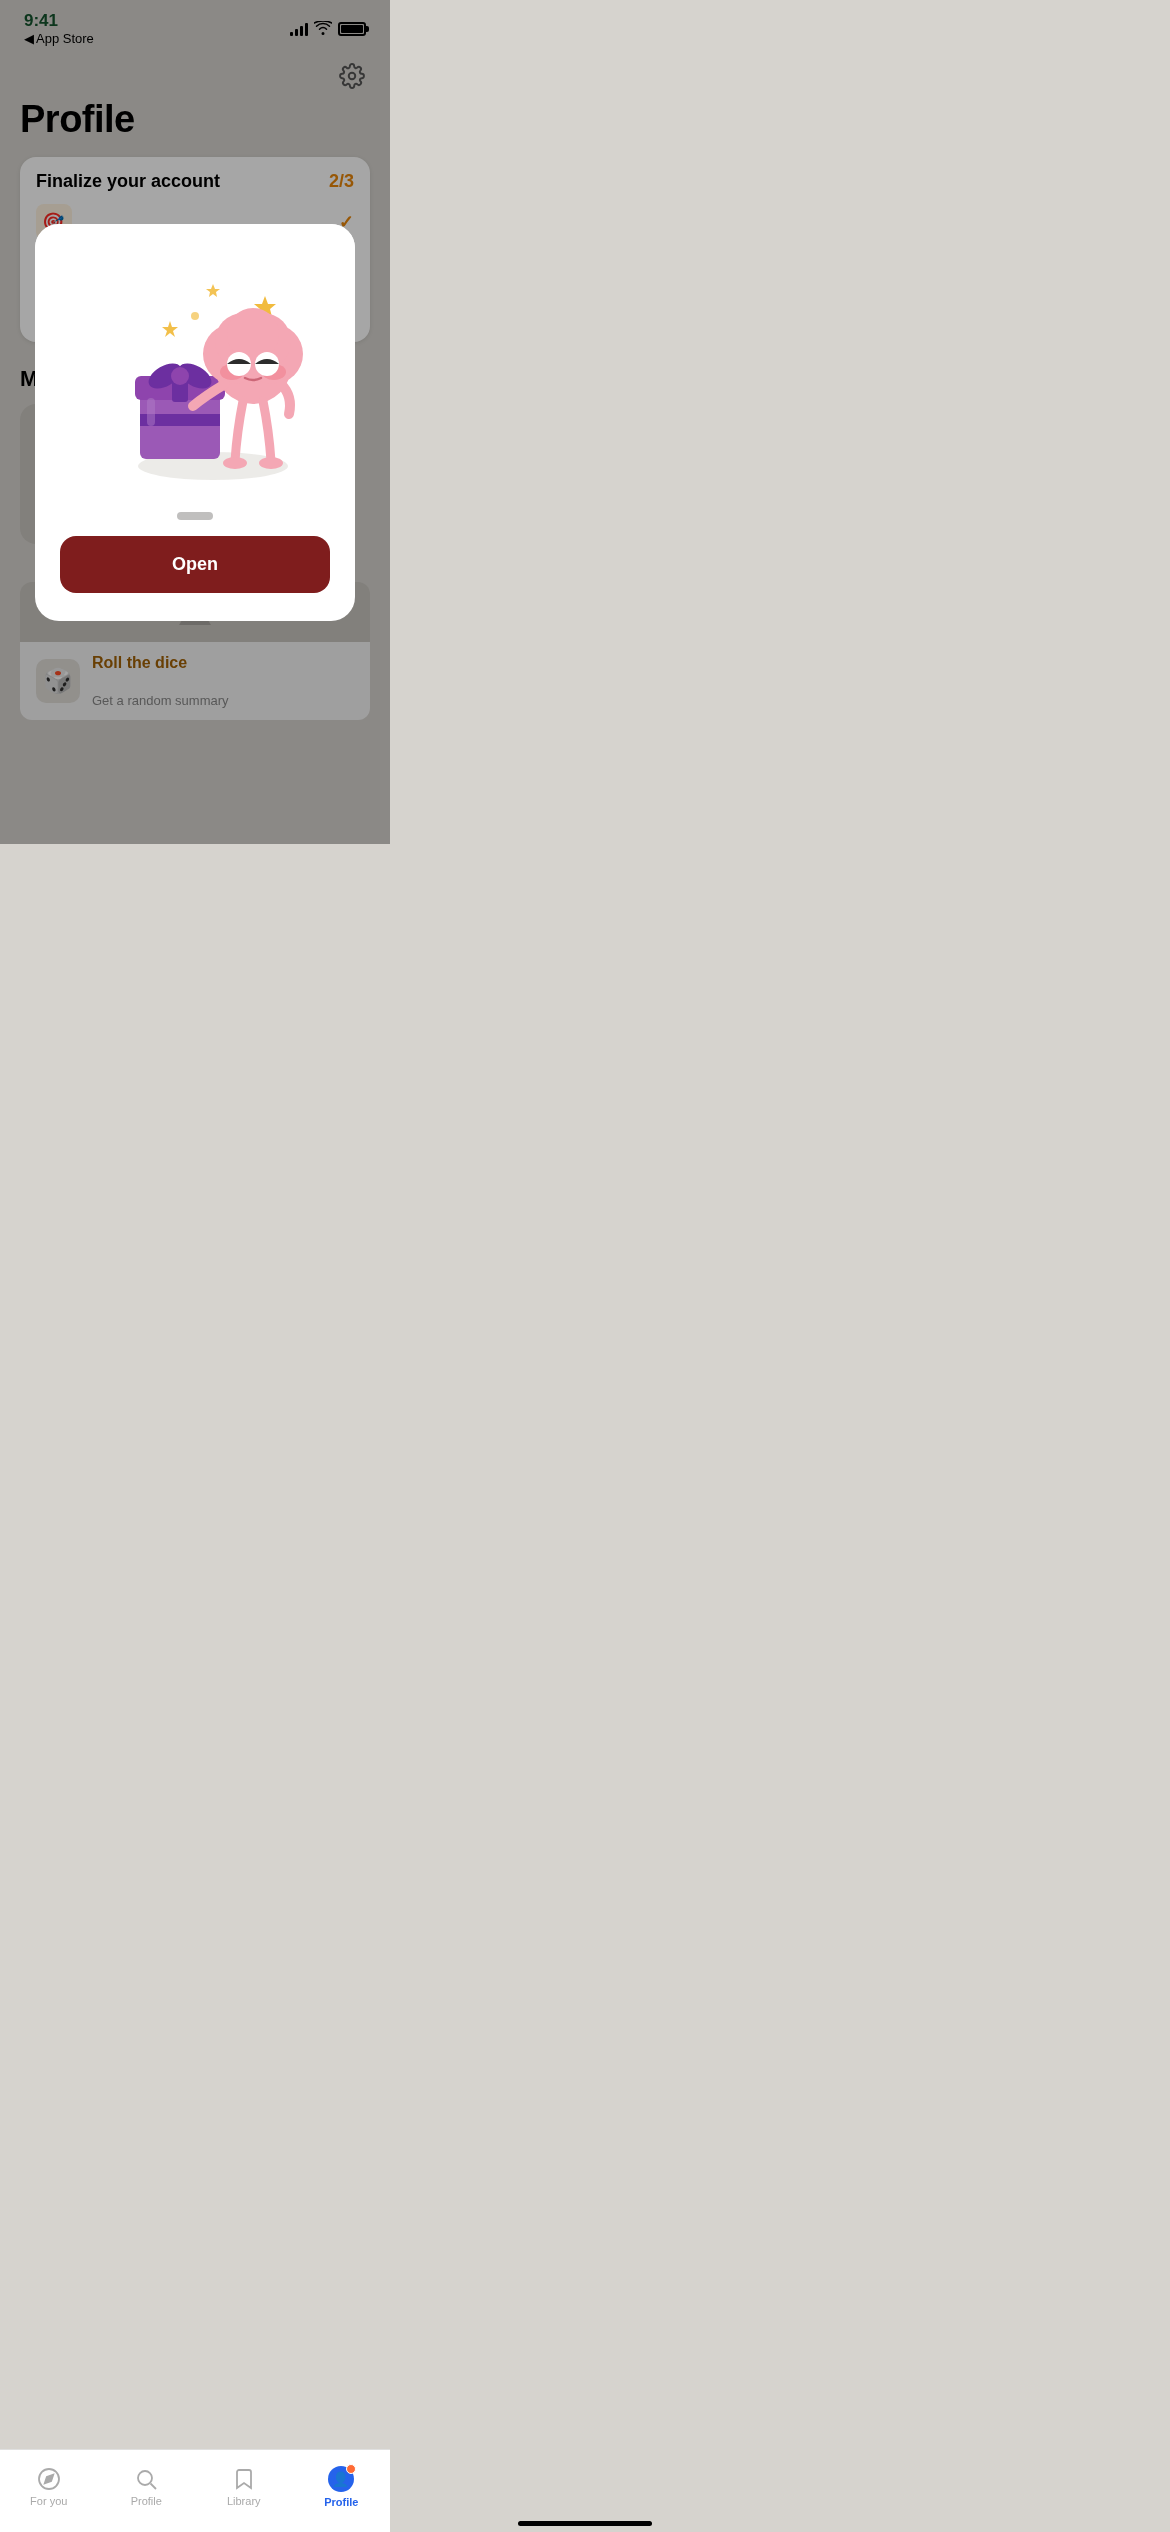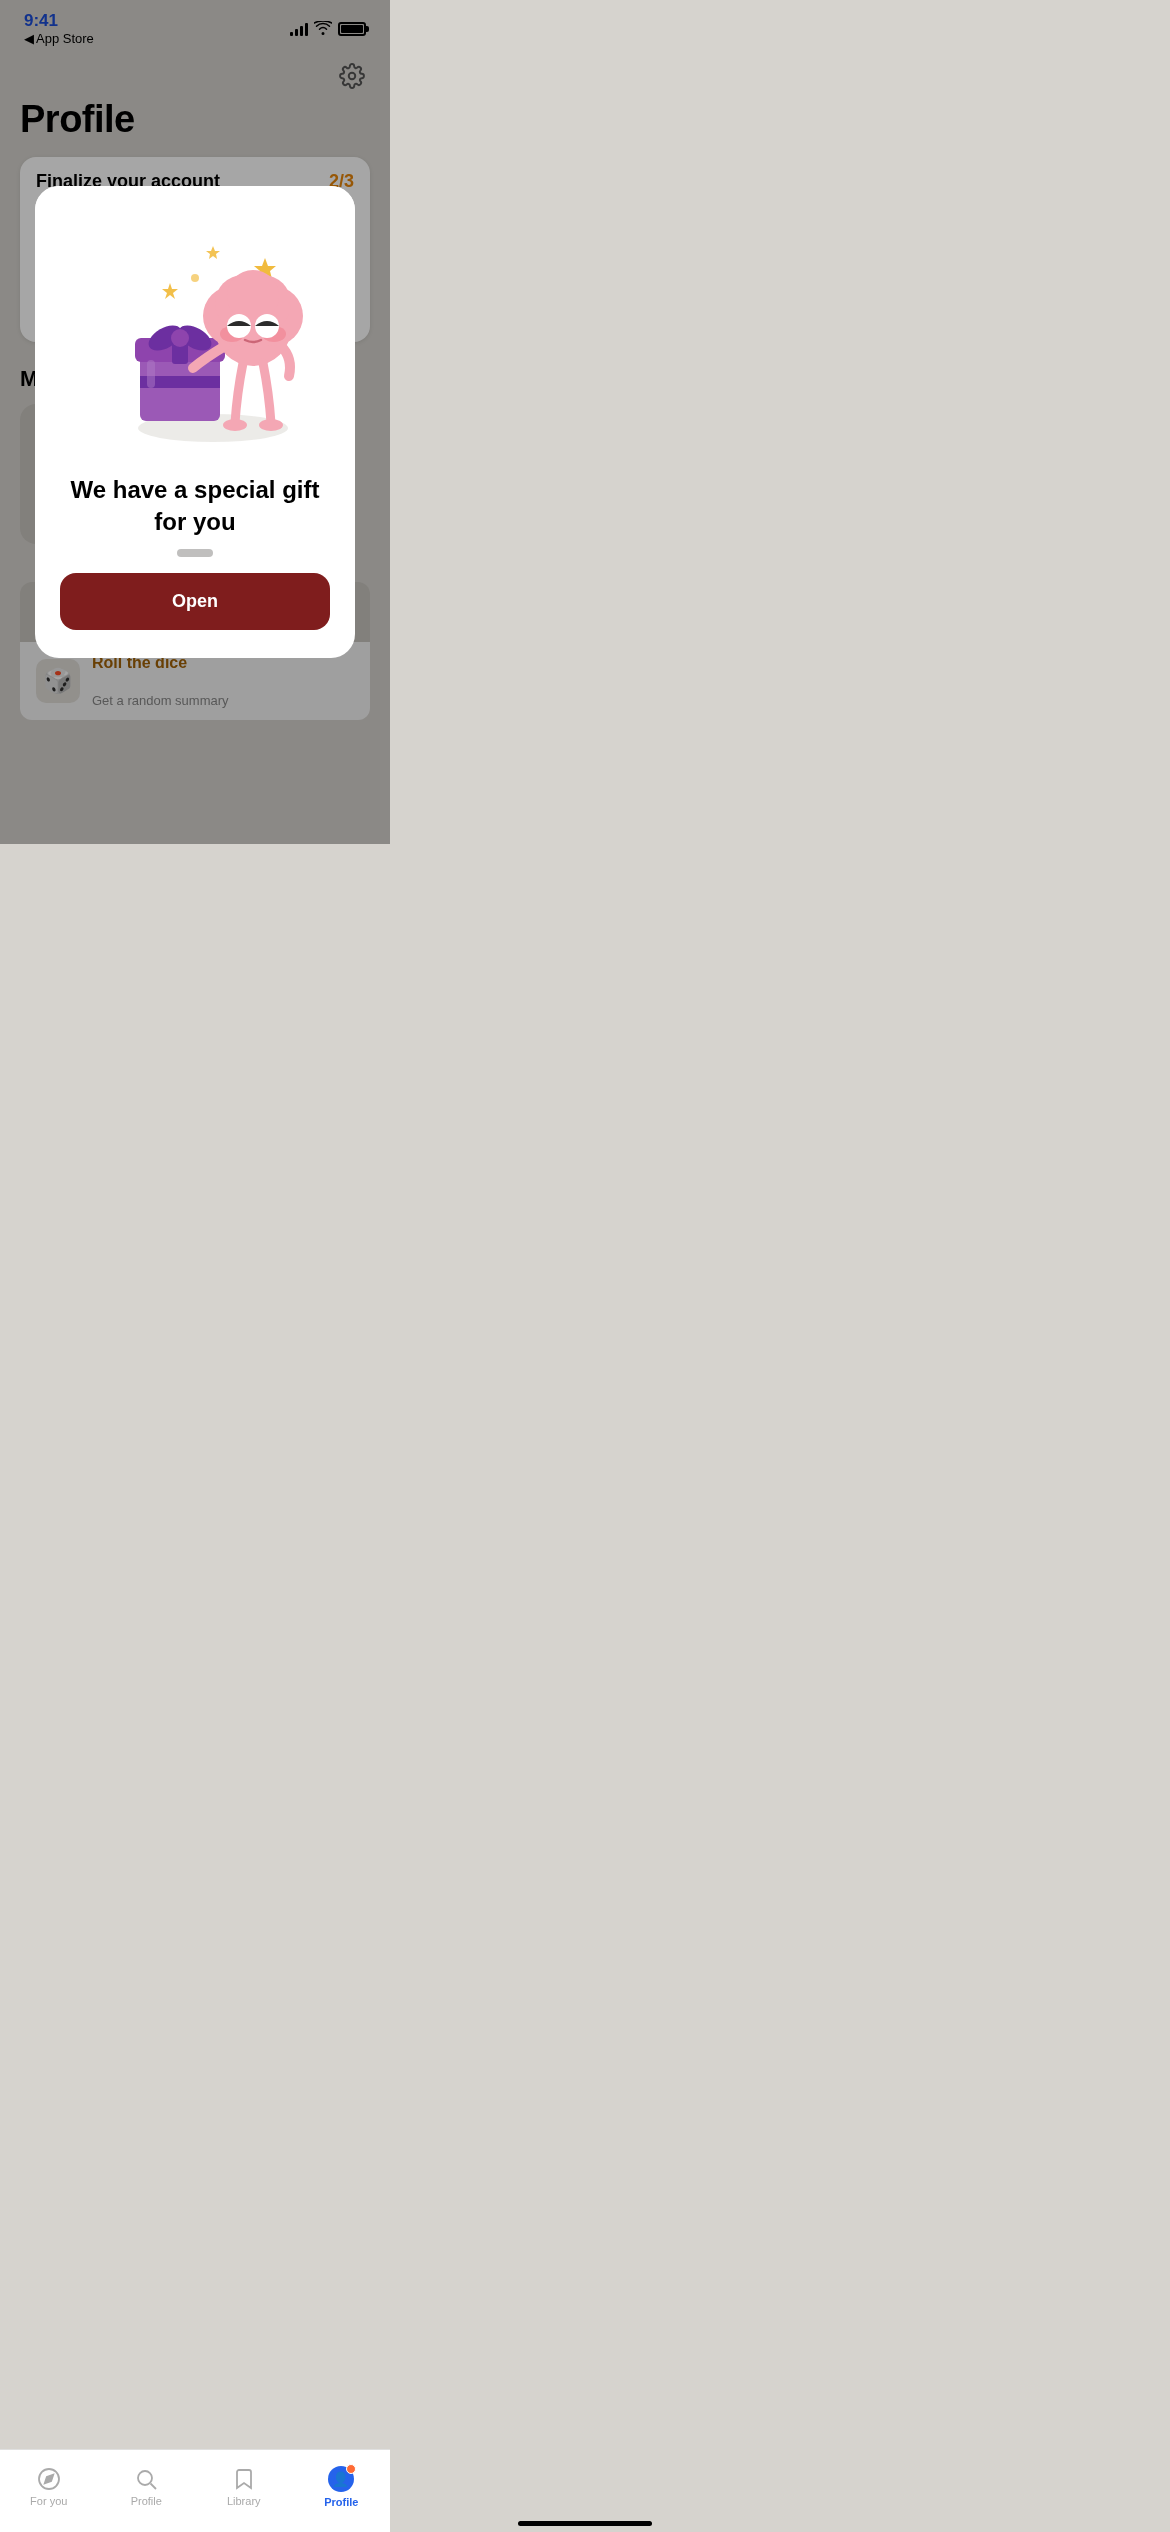--- a/index.html
+++ b/index.html
@@ -23,21 +23,21 @@
       height: 50px;
     }
     .status-left {
       display: flex;
       flex-direction: column;
       align-items: flex-start;
     }
     .status-time {
       font-size: 17px;
       font-weight: 600;
-      color: #1d4ed8;
+      color: #14532d;
       line-height: 1.1;
     }
     .status-back {
       font-size: 13px;
       color: #000;
       display: flex;
       align-items: center;
       gap: 2px;
     }
     .status-right {
@@ -609,17 +609,16 @@
         <path d="M216 118 Q228 130 224 148" stroke="#f4a7b4" stroke-width="10" stroke-linecap="round" fill="none"></path>
 
         <path d="M178 135 Q172 165 170 195" stroke="#f4a7b4" stroke-width="9" stroke-linecap="round" fill="none"></path>
         <path d="M198 135 Q204 165 206 195" stroke="#f4a7b4" stroke-width="9" stroke-linecap="round" fill="none"></path>
 
         <ellipse cx="170" cy="197" rx="12" ry="6" fill="#f4a7b4"></ellipse>
         <ellipse cx="206" cy="197" rx="12" ry="6" fill="#f4a7b4"></ellipse>
       </svg>
     </div>
 
-    <h2 class="modal-title">We have a special gift for you</h2>
     <div class="modal-dot"></div>
     <button class="modal-open-btn">Open</button>
   </div>
 </div>
 
 </body></html>

